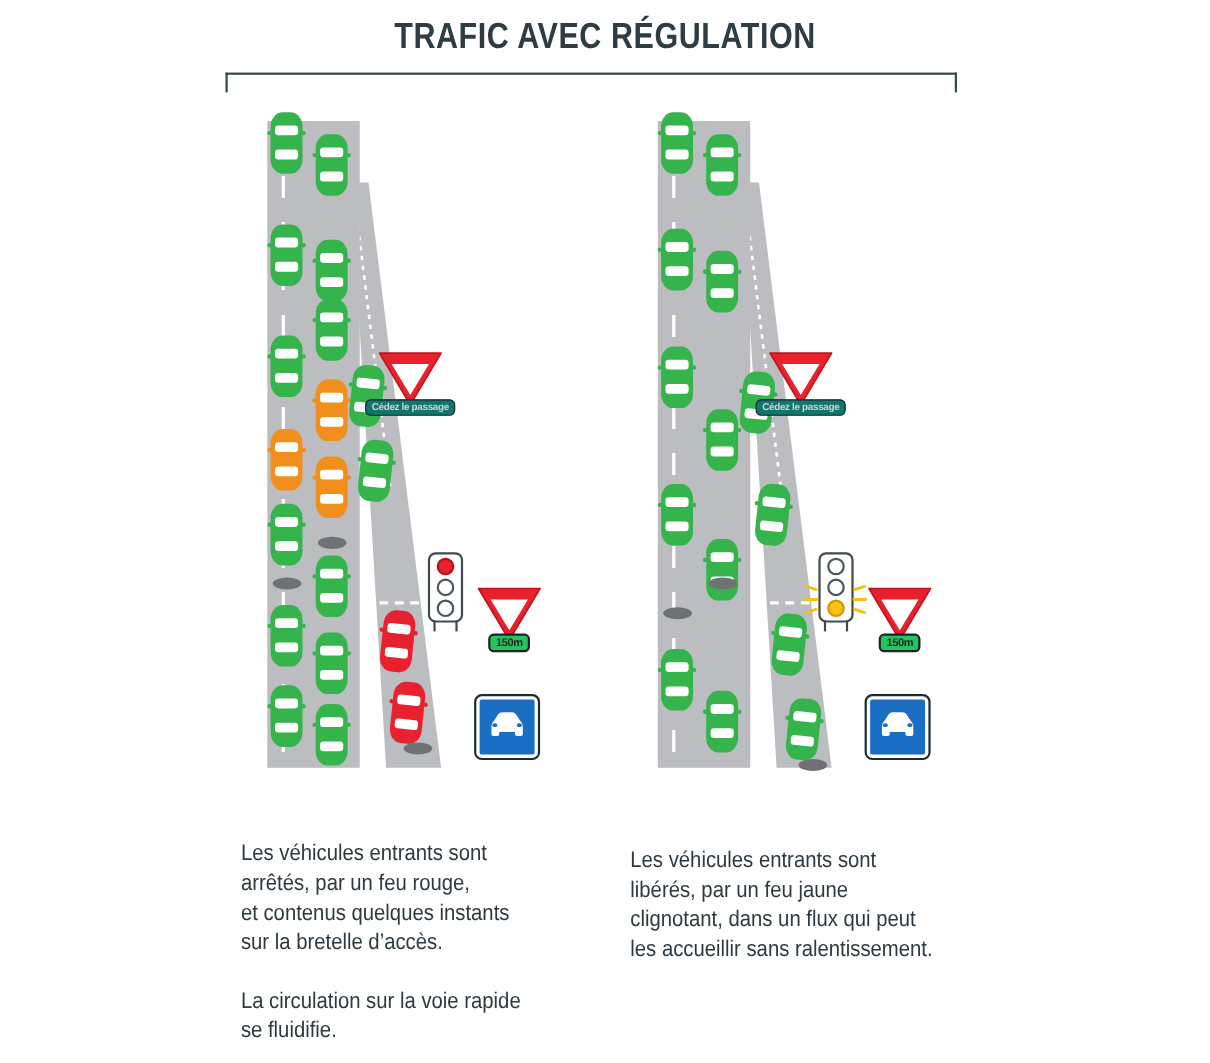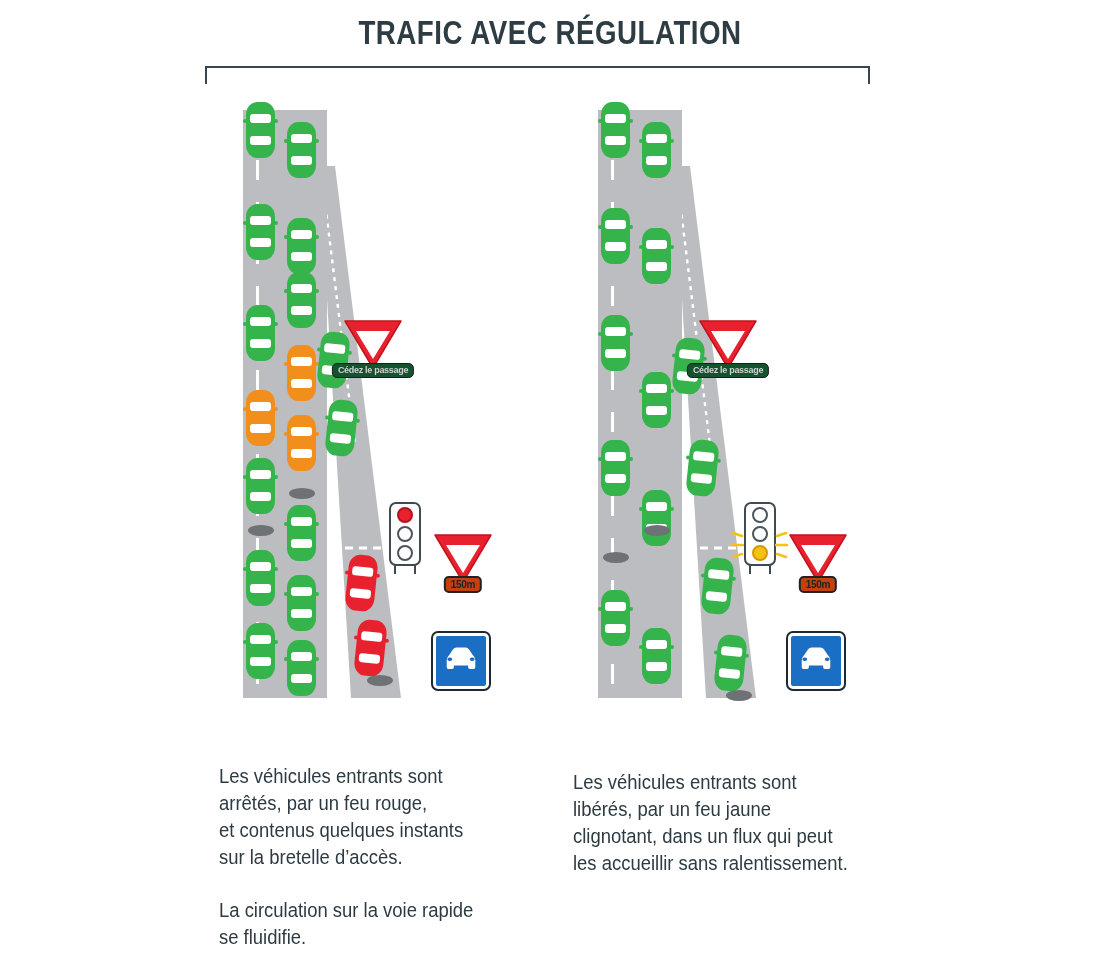--- a/index.html
+++ b/index.html
@@ -186,26 +186,26 @@
     padding: 2px 5px 2px;
     border-radius: 5px;
     font-family: "Liberation Sans Narrow", "Liberation Sans", sans-serif;
     font-size: 9px;
     font-weight: bold;
     line-height: 9px;
     letter-spacing: -0.3px;
     white-space: nowrap;
   }
   .plate.dark {
-    background: #14532d;
+    background: #0f766e;
     color: #cfd2d4;
     border: 1.5px solid #1a1d20;
   }
   .plate.light {
-    background: #c2410c;
+    background: #22c55e;
     color: #1f2226;
     border: 2px solid #1f2226;
   }
 
   
   .bluesign {
     position: absolute;
     width: 56px;
     height: 56px;
     background: #1a6fc4;

